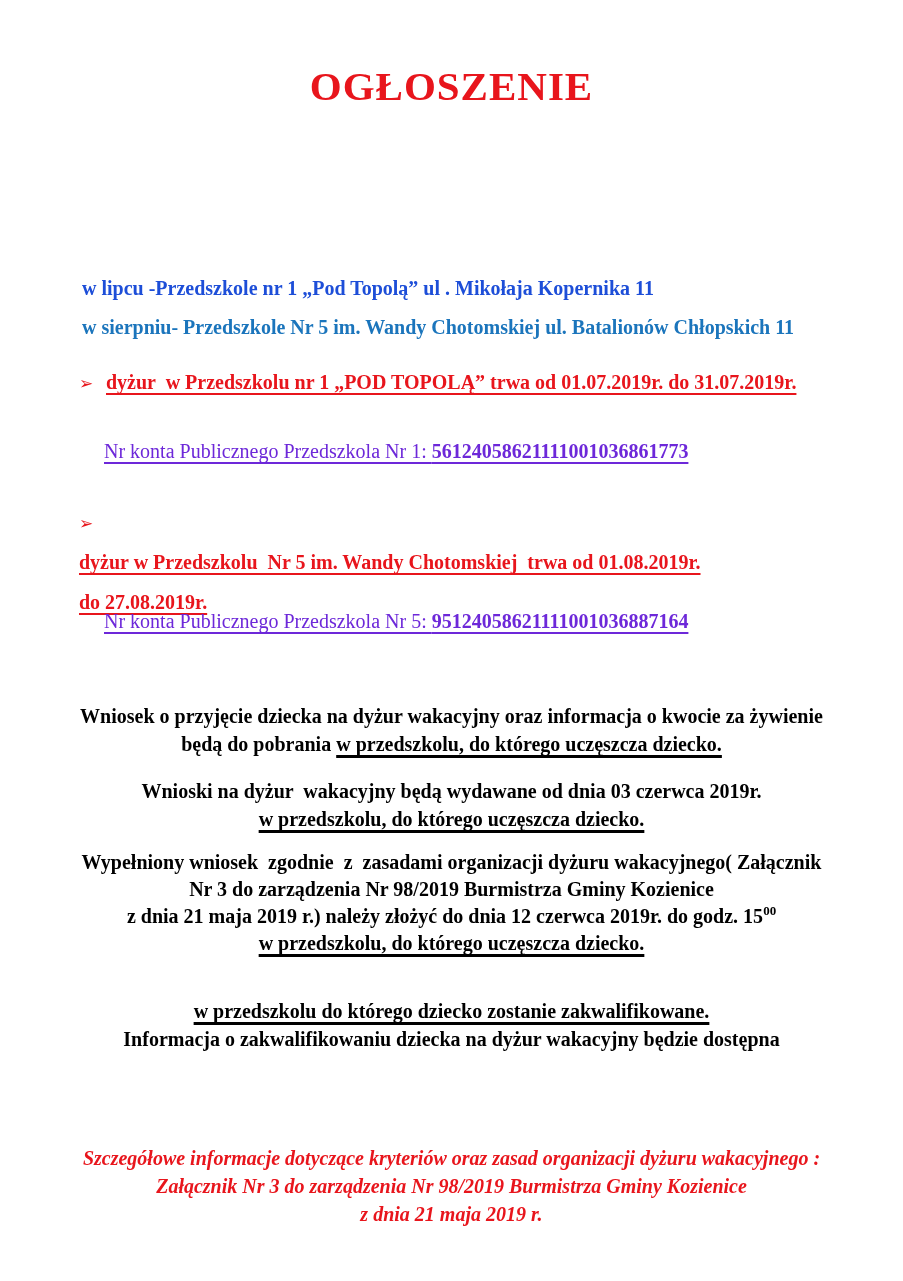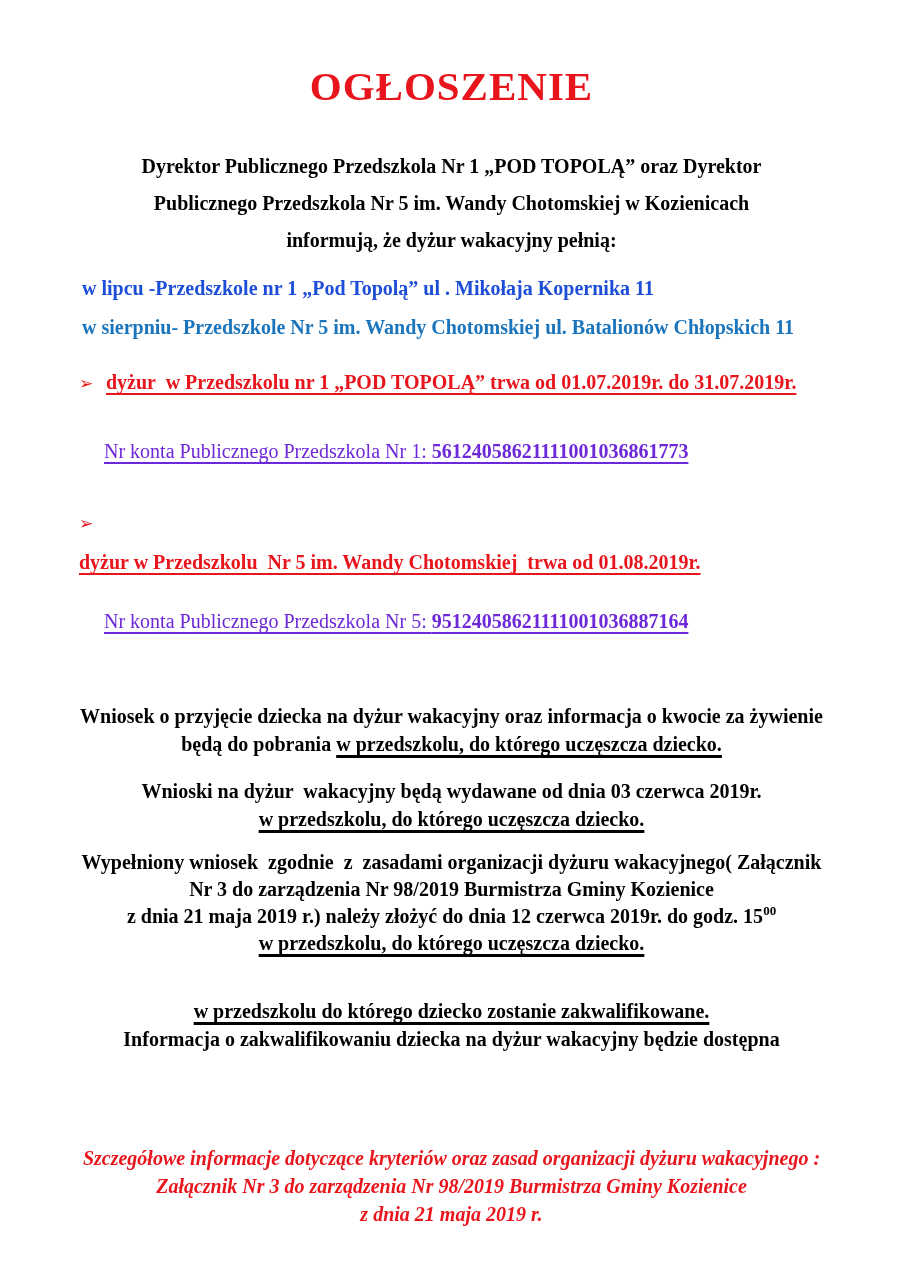--- a/index.html
+++ b/index.html
@@ -118,43 +118,39 @@
     color: #e8151c;
   }
 </style>
 </head>
 <body>
 
 <div class="page">
 
   <h1 class="doc-title" data-bind="document.title">OGŁOSZENIE</h1>
 
-  <div class="intro">
-    <span class="line" data-bind="document.intro.line1">Dyrektor Publicznego Przedszkola Nr 1 „POD TOPOLĄ” oraz Dyrektor</span>
-    <span class="line" data-bind="document.intro.line2">Publicznego Przedszkola Nr 5 im. Wandy Chotomskiej w Kozienicach</span>
-    <span class="line" data-bind="document.intro.line3">informują, że dyżur wakacyjny pełnią:</span>
-  </div>
 
   <div class="duty-line duty-july" data-bind="document.july_line">w lipcu -Przedszkole nr 1 „Pod Topolą” ul . Mikołaja Kopernika 11</div>
 
   <div class="duty-line duty-august" data-bind="document.august_line">w sierpniu- Przedszkole Nr 5 im. Wandy Chotomskiej ul. Batalionów Chłopskich 11</div>
 
   <div class="bullet bullet-1">
     <span class="marker" data-bind="document.bullet_marker">➢</span>
     <span class="btext"><span class="red-underline" data-bind="document.bullet1.text">dyżur  w Przedszkolu nr 1 „POD TOPOLĄ” trwa od 01.07.2019r. do 31.07.2019r.</span></span>
   </div>
 
   <div class="account account-1">
     <span class="red-underline"><span data-bind="document.account1.label">Nr konta Publicznego Przedszkola Nr 1: </span><span class="num" data-bind="document.account1.number">56124058621111001036861773</span></span>
   </div>
 
   <div class="bullet bullet-2">
     <span class="marker" data-bind="document.bullet_marker">➢</span>
     <span class="btext">
       <span class="line"><span class="red-underline" data-bind="document.bullet2.line1">dyżur w Przedszkolu  Nr 5 im. Wandy Chotomskiej  trwa od 01.08.2019r.</span></span>
+      <span class="line"><span class="red-underline" data-bind="document.bullet2.line2">do 27.08.2019r.</span></span>
     </span>
   </div>
 
   <div class="account account-2">
     <span class="red-underline"><span data-bind="document.account2.label">Nr konta Publicznego Przedszkola Nr 5: </span><span class="num" data-bind="document.account2.number">95124058621111001036887164</span></span>
   </div>
 
   <div class="para para-1">
     <span class="line" data-bind="document.para1.line1">Wniosek o przyjęcie dziecka na dyżur wakacyjny oraz informacja o kwocie za żywienie</span>
     <span class="line"><span data-bind="document.para1.line2_normal">będą do pobrania </span><span class="black-underline" data-bind="document.para1.line2_underline">w przedszkolu, do którego uczęszcza dziecko.</span></span>

